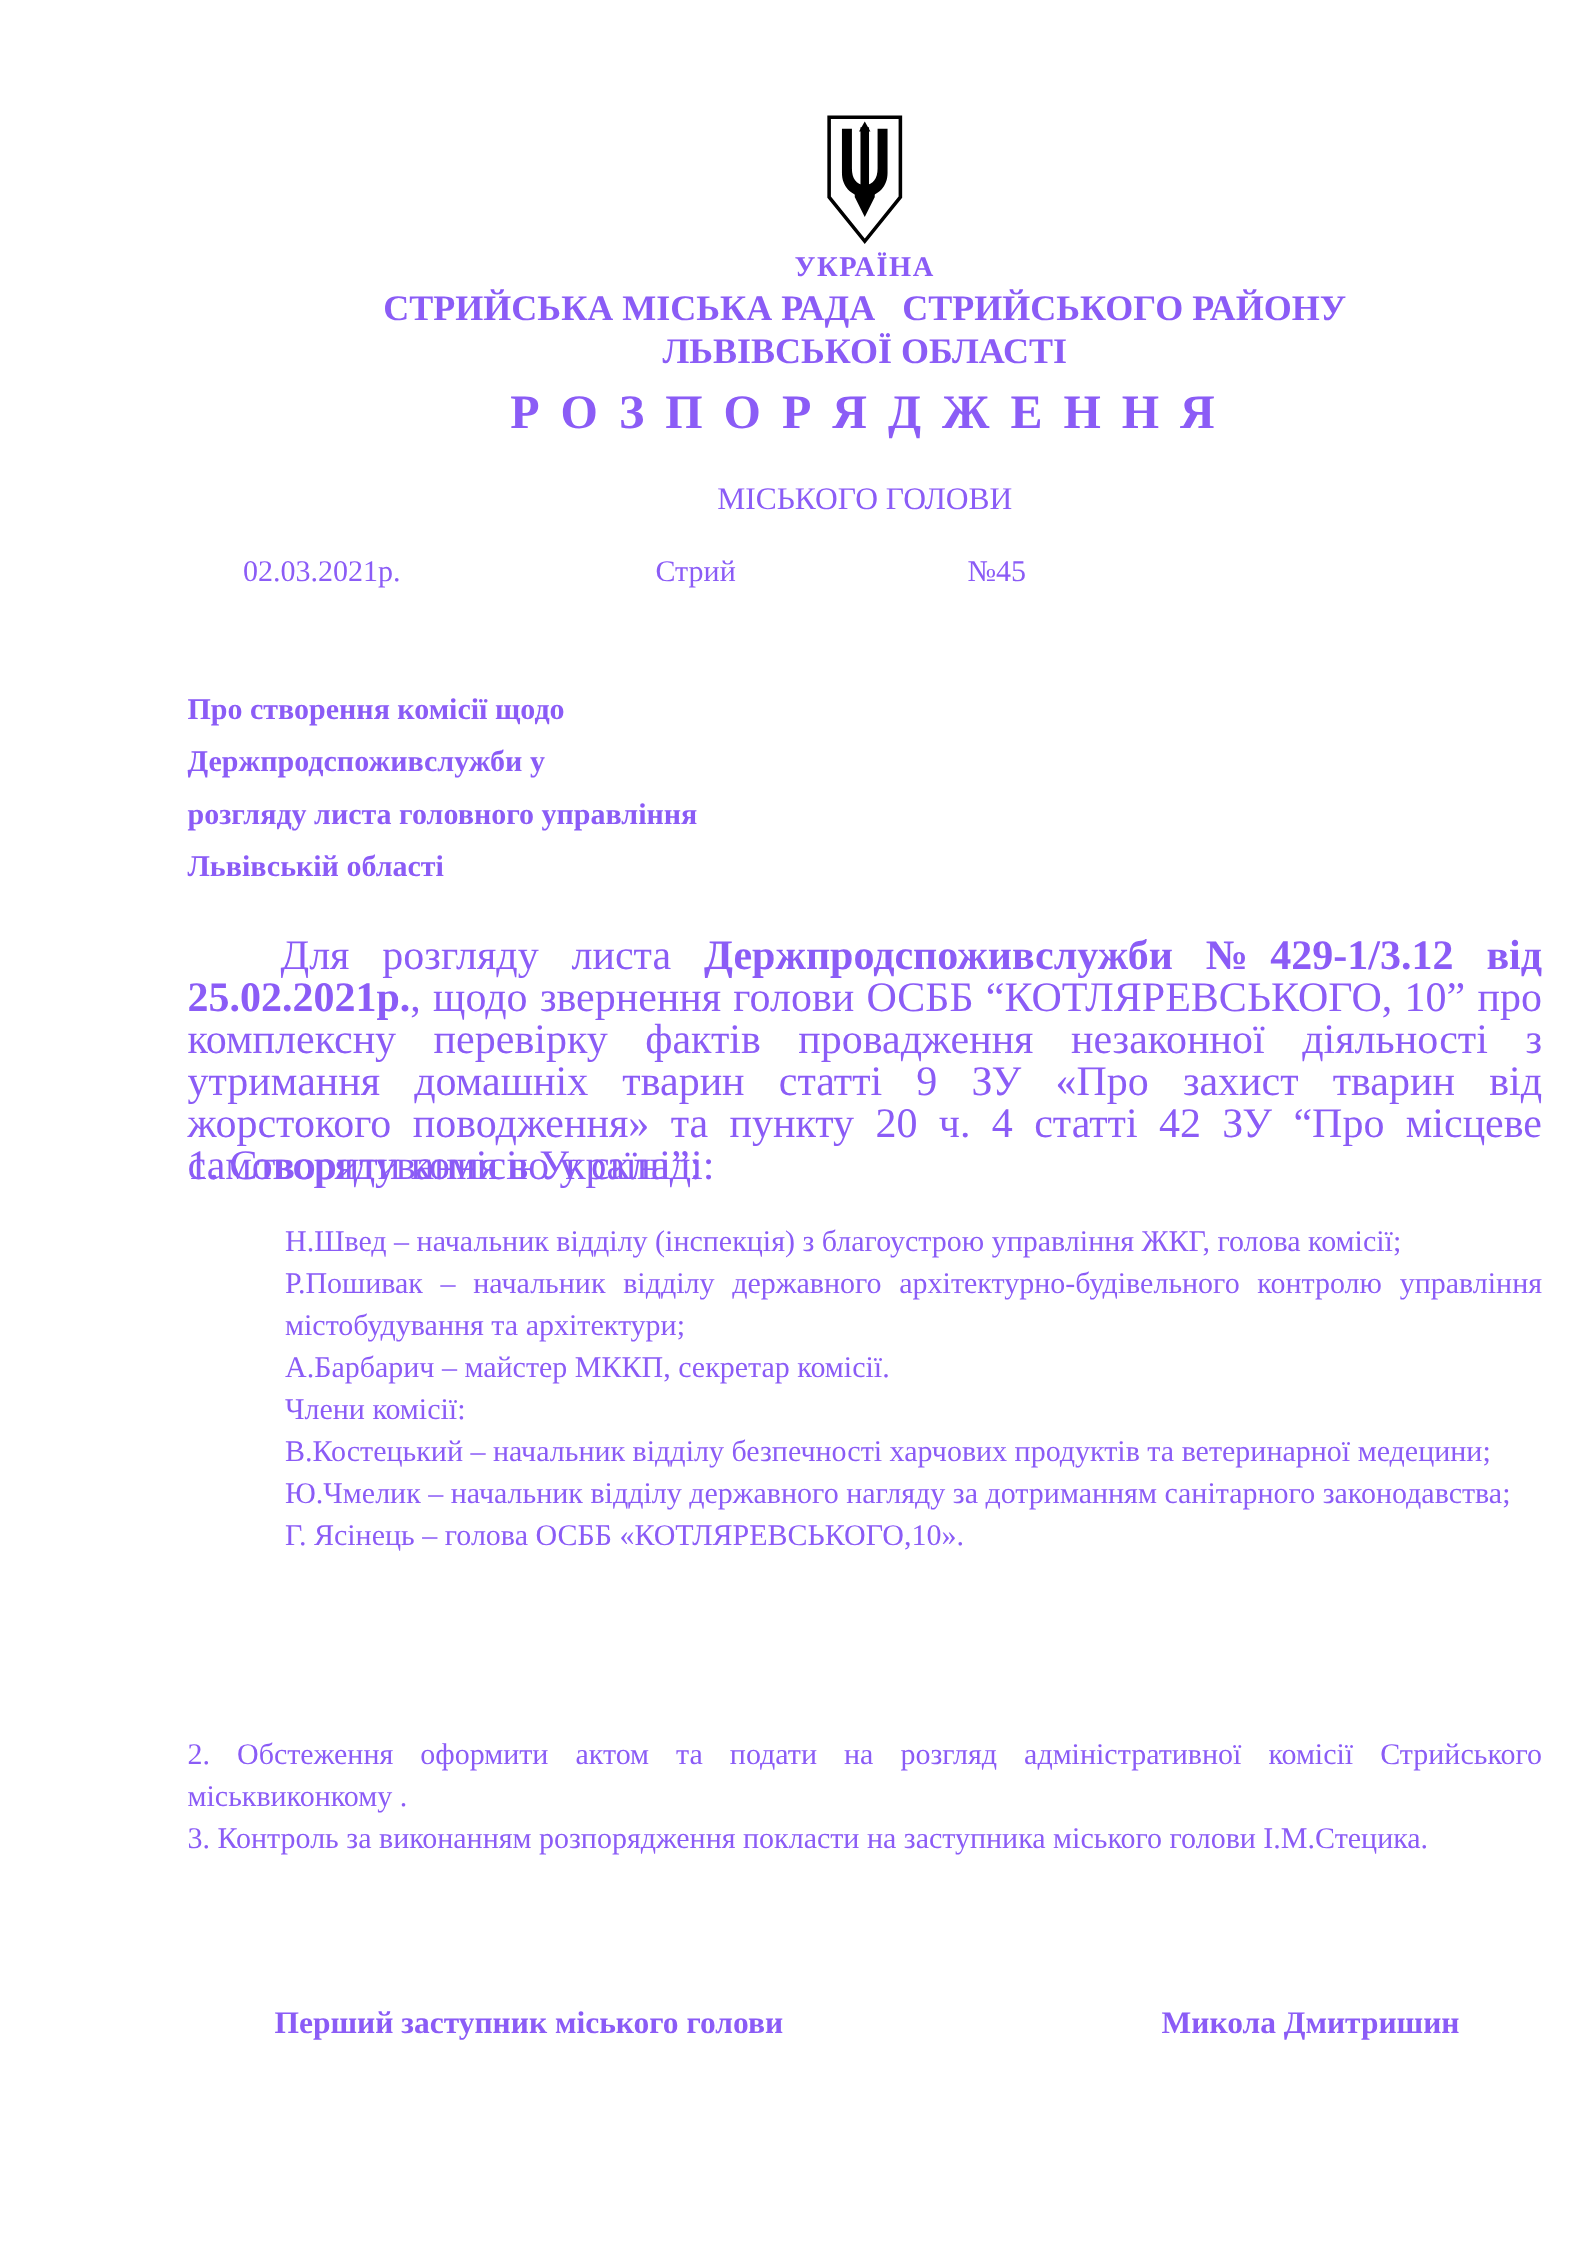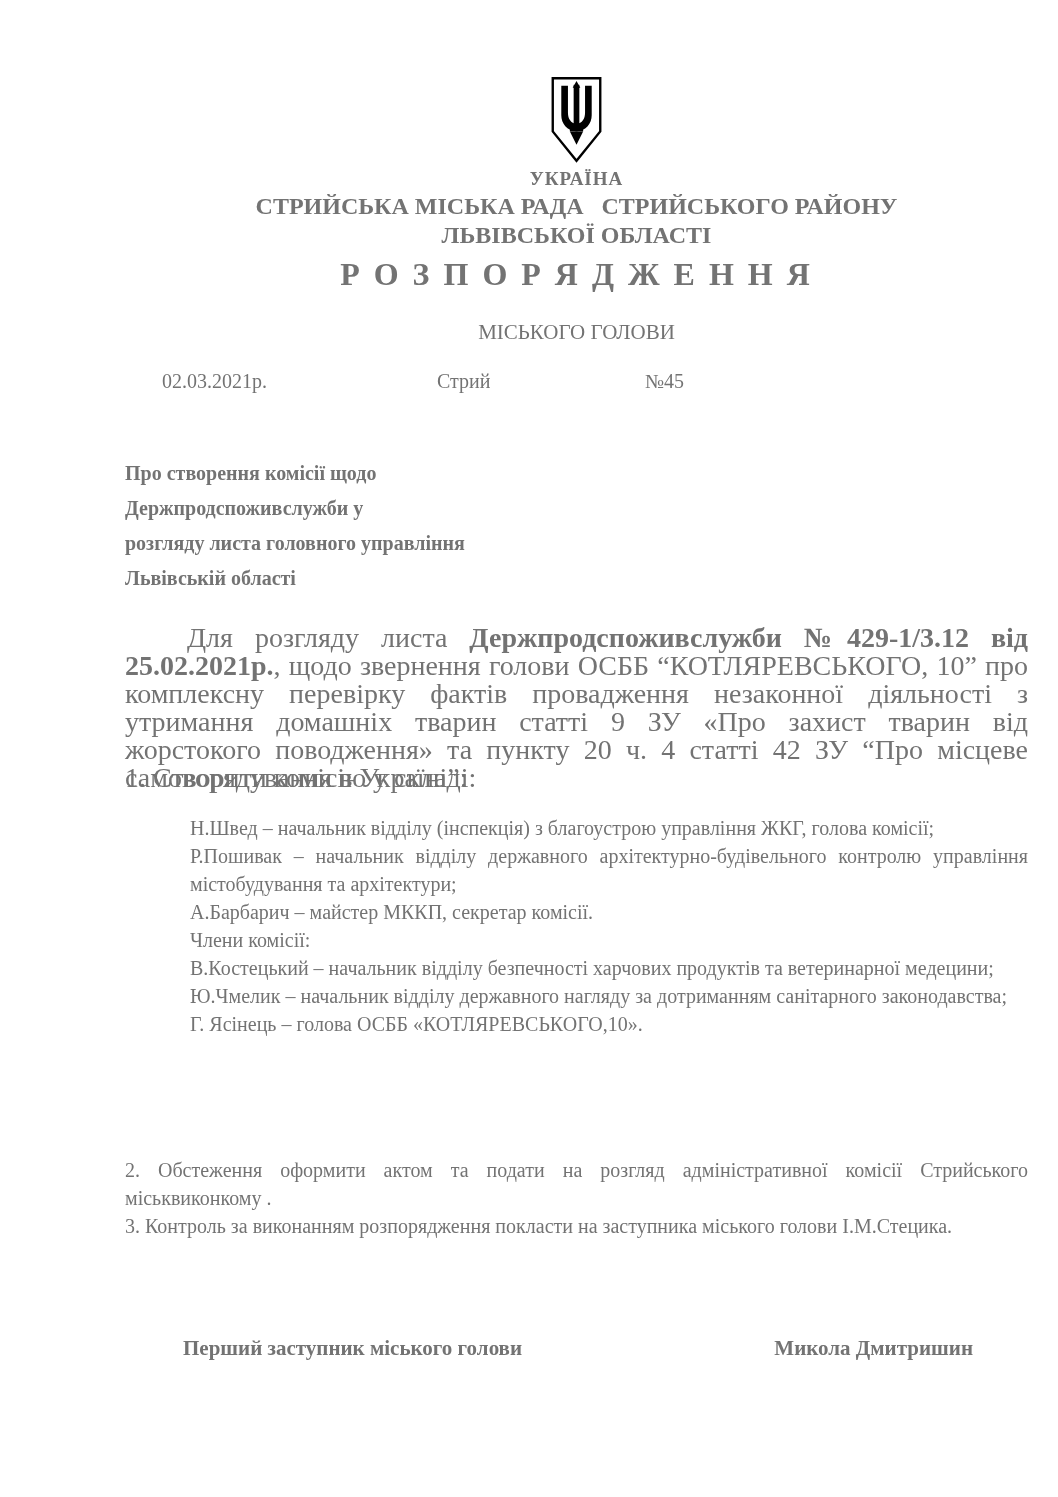--- a/index.html
+++ b/index.html
@@ -1,21 +1,21 @@
 <!DOCTYPE html>
 <html><head>
 <meta charset="utf-8">
 <style>
   html, body { margin: 0; padding: 0; background: #ffffff; }
   .page {
     position: relative;
     width: 1058px;
     height: 1497px;
     background: #ffffff;
-    color: #737373;
+    color: #8b5cf6;
     font-family: "Liberation Serif", "DejaVu Serif", serif;
     overflow: hidden;
   }
   .centered { position: absolute; left: 125px; width: 903px; text-align: center; }
   .emblem-wrap { top: 76px; }
   .country   { top: 168px; font-size: 19px; font-weight: 700; letter-spacing: 1px; }
   .council1  { top: 193px; font-size: 24px; font-weight: 700; white-space: pre; }
   .council2  { top: 222px; font-size: 24px; font-weight: 700; white-space: pre; }
   .doctype   { top: 256px; font-size: 32px; font-weight: 700; letter-spacing: 3px; white-space: pre; }
   .subtype   { top: 320px; font-size: 21px; }

